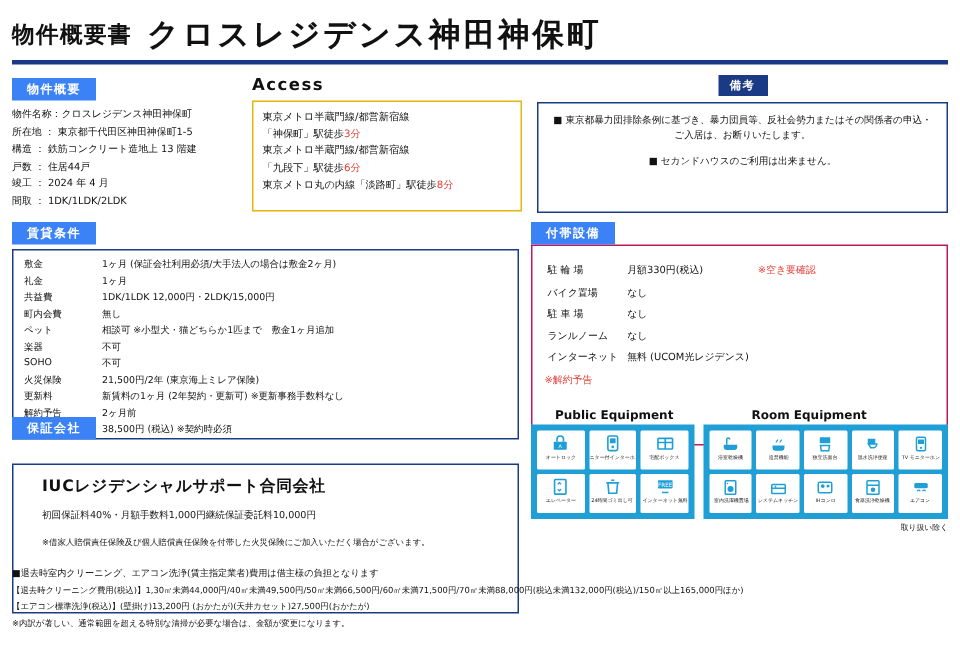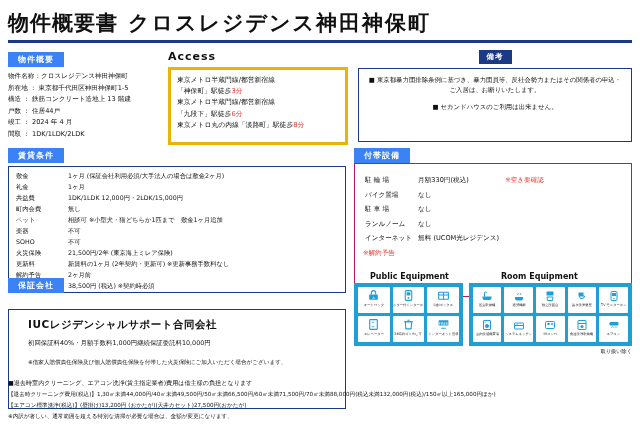--- a/index.html
+++ b/index.html
@@ -12,21 +12,21 @@
     overflow:hidden;
   }
   .page{position:relative;width:640px;height:443px;}
 
   
   .header{
     position:absolute;left:8px;top:6px;width:624px;height:34px;
     display:flex;align-items:center;
   }
   .header-title{
-    font-size:21px;font-weight:bold;letter-spacing:1px;
+    font-size:15px;font-weight:bold;letter-spacing:1px;
     color:#111;white-space:nowrap;
   }
   .header-sub{
     font-size:21px;font-weight:bold;letter-spacing:2px;
     margin-left:10px;white-space:nowrap;
   }
   .header-rule{
     position:absolute;left:8px;top:40px;width:624px;height:3px;background:#1b3a86;
   }
 
@@ -46,21 +46,21 @@
   }
 
   
   .overview{position:absolute;left:8px;top:52px;width:152px;}
   .ov-lines{margin-top:4px;line-height:1.75;font-size:6.6px;}
   .ov-lines div{white-space:nowrap;}
 
   
   .access{position:absolute;left:168px;top:50px;width:180px;}
   .access-box{
-    margin-top:4px;border:3px solid #eab308;padding:5px 6px;height:62px;
+    margin-top:4px;border:1px solid #eab308;padding:5px 6px;height:62px;
     line-height:1.65;font-size:6.8px;
   }
   .access-box .hl{color:#e03c31;}
   .access-box div{white-space:nowrap;}
 
   
   .remarks{position:absolute;left:358px;top:50px;width:274px;text-align:center;}
   .remarks-box{
     margin-top:4px;border:1px solid #1b3a86;padding:6px 7px;height:60px;
     line-height:1.6;font-size:6.4px;

